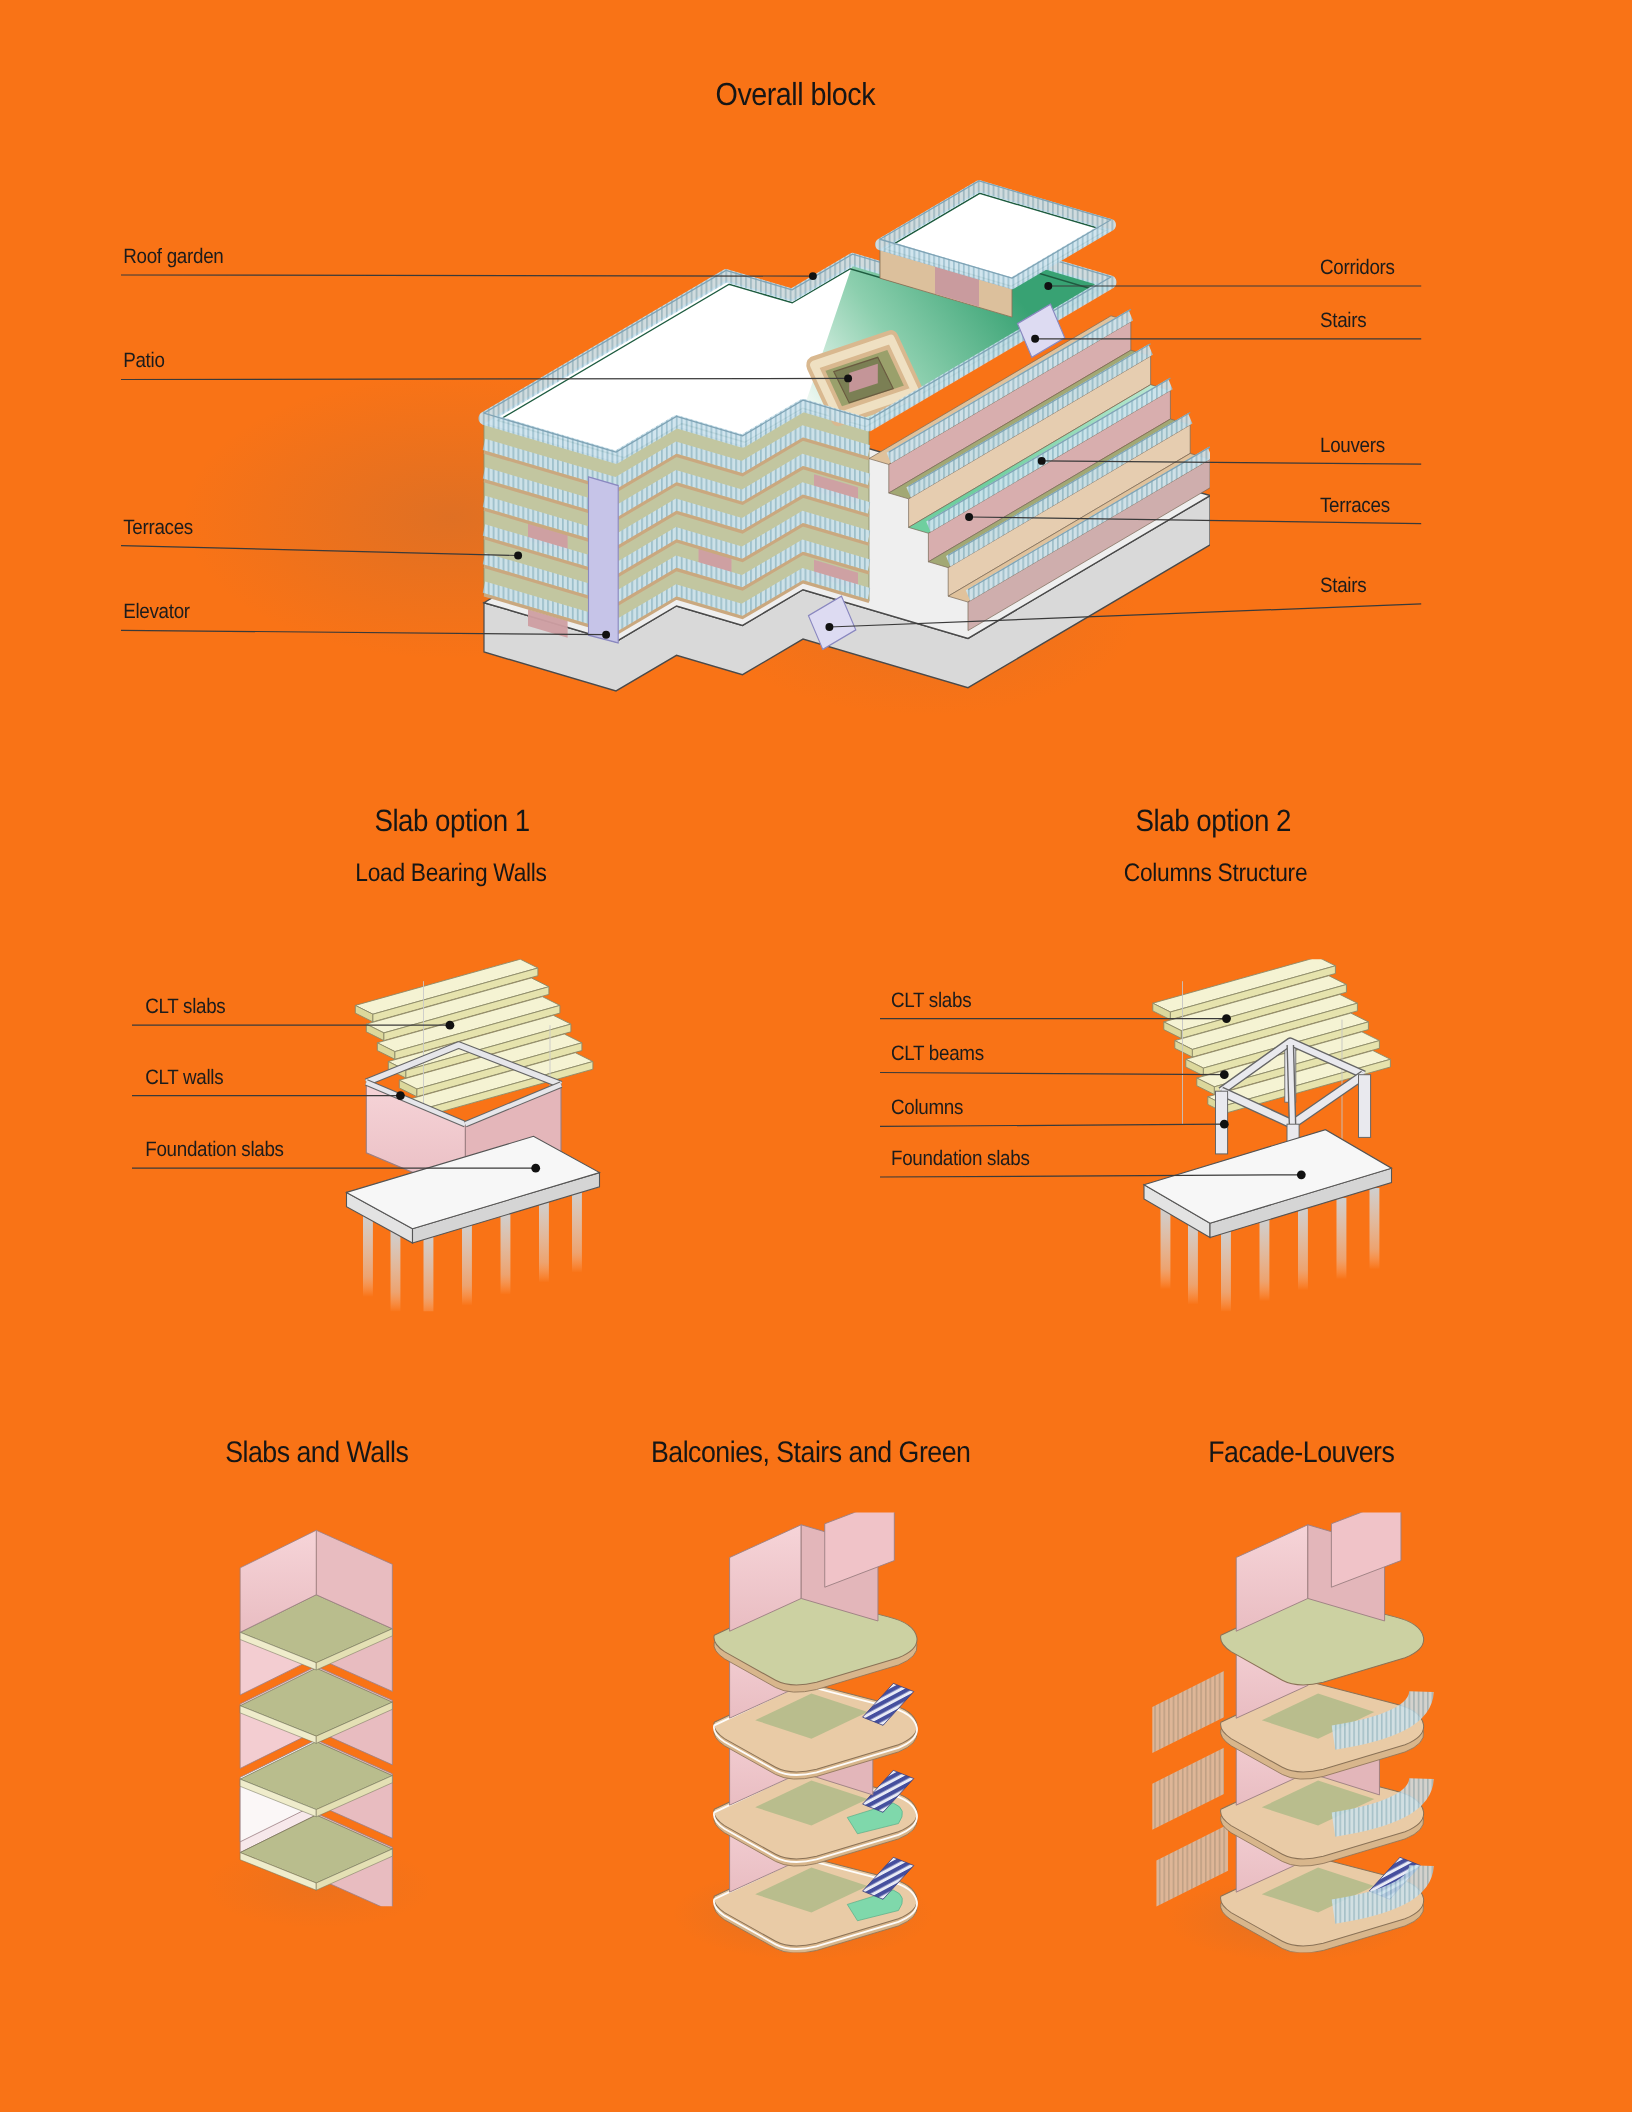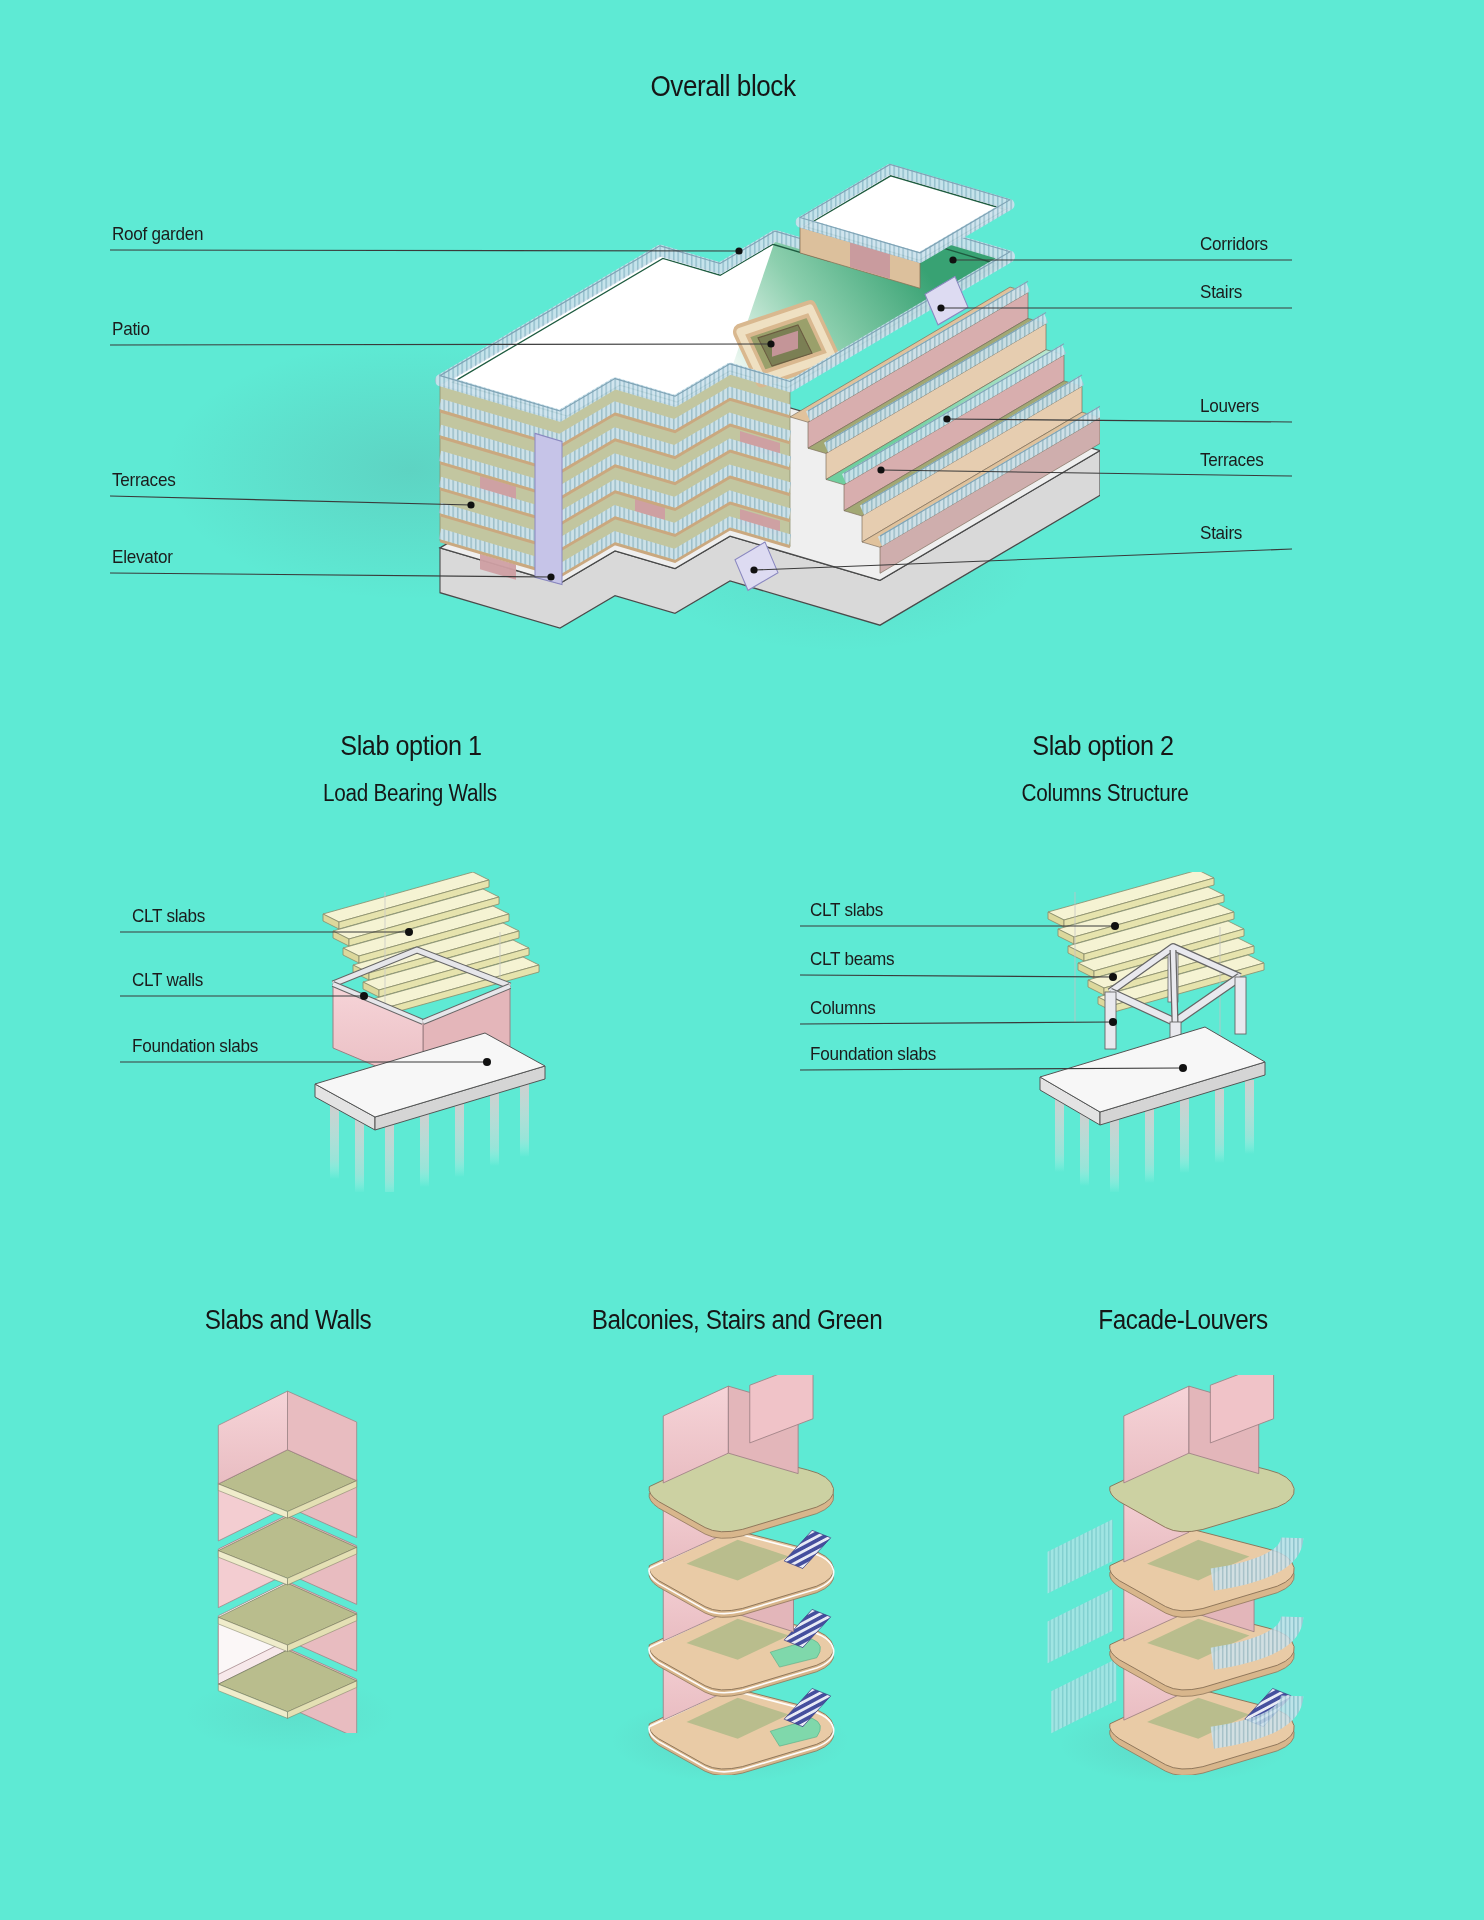--- a/index.html
+++ b/index.html
@@ -1,16 +1,16 @@
 <!DOCTYPE html>
 <html><head>
 <meta charset="utf-8">
 <style>
   html,body{margin:0;padding:0;background:#fff;}
-  #canvas{position:relative;width:1484px;height:1920px;background:#5eead4;overflow:hidden;
+  #canvas{position:relative;width:1484px;height:1920px;background:#f97316;overflow:hidden;
           font-family:"Liberation Sans",sans-serif;color:#1a1a1a;}
   .abs{position:absolute;}
   .heading{font-size:29px;font-weight:400;letter-spacing:-0.5px;white-space:nowrap;text-align:center;
            transform:scaleX(.9);transform-origin:50% 50%;color:#161616;}
   .heading2{font-size:28px;font-weight:400;letter-spacing:-0.5px;white-space:nowrap;text-align:center;
            transform:scaleX(.9);transform-origin:50% 50%;color:#161616;}
   .subheading{font-size:23px;font-weight:400;letter-spacing:-0.3px;white-space:nowrap;text-align:center;
            transform:scaleX(.9);transform-origin:50% 50%;color:#161616;}
   .sect-title{font-size:27px;font-weight:400;letter-spacing:-0.5px;white-space:nowrap;text-align:center;
            transform:scaleX(.9);transform-origin:50% 50%;color:#161616;}

